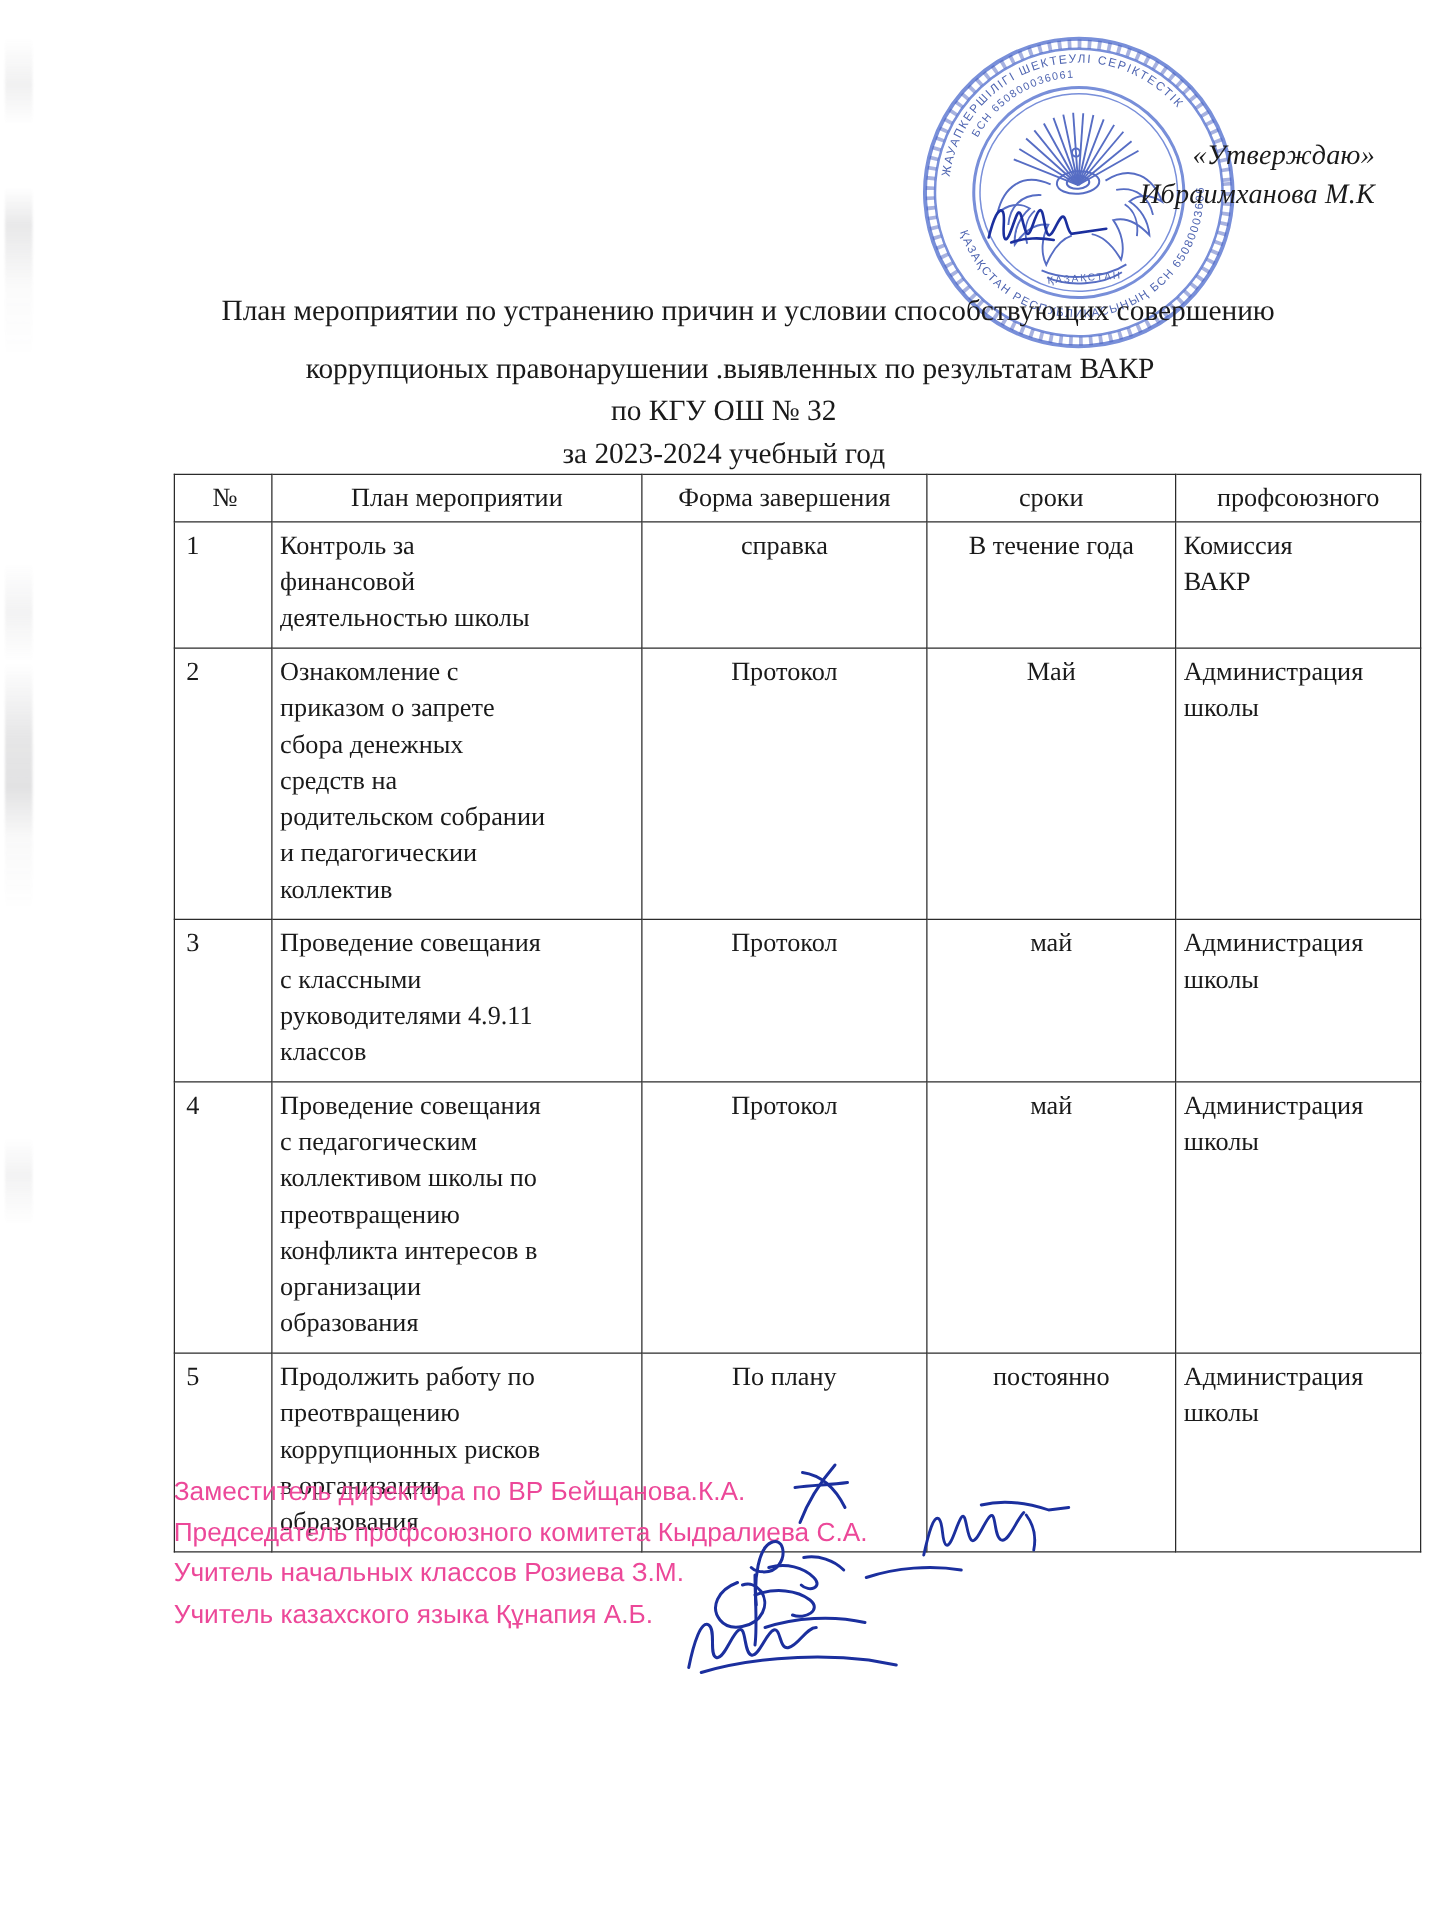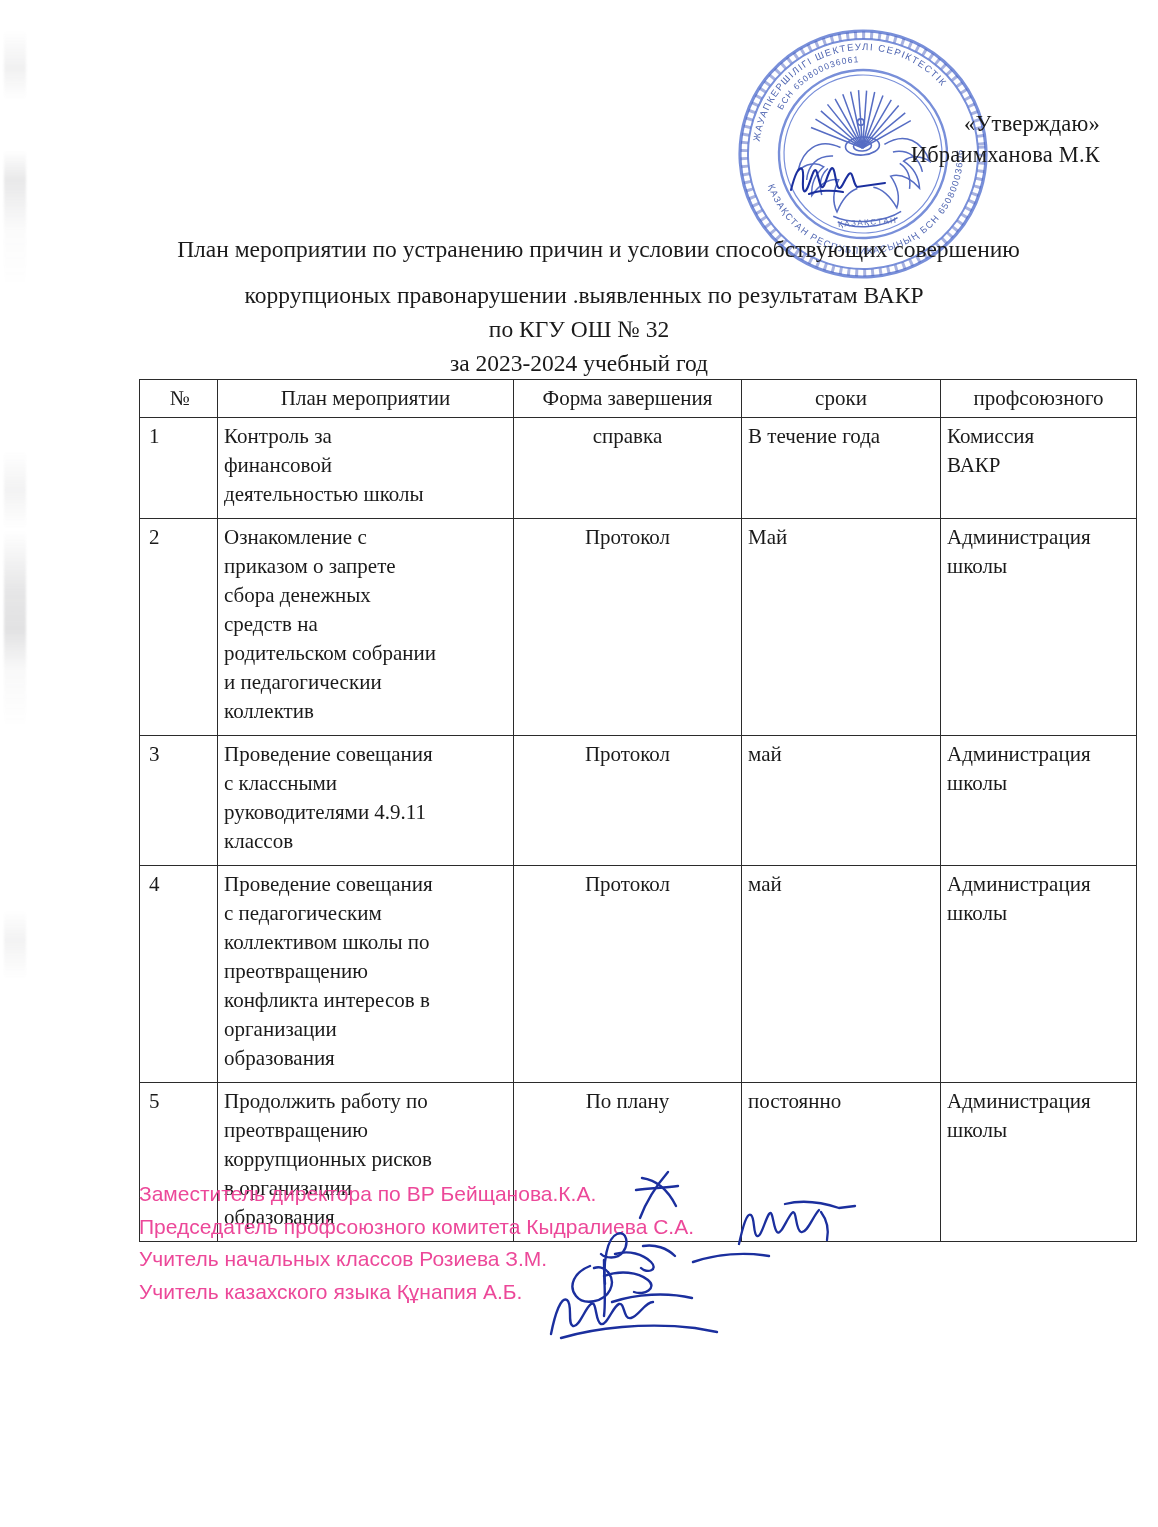--- a/index.html
+++ b/index.html
@@ -56,21 +56,21 @@
     left: 700px;
     top: 108px;
     width: 400px;
     text-align: right;
     padding-right: 58px;
     font-size: 22.5px;
     line-height: 31px;
     z-index: 3;
     white-space: nowrap;
   }
-  .approval div { letter-spacing: 0.2px; }
+  .approval div { letter-spacing: 0.2px; font-style: italic; }
 
   
   .stamp {
     position: absolute;
     left: 737px;
     top: 28px;
     width: 252px;
     height: 252px;
     z-index: 2;
     opacity: 0.88;
@@ -126,21 +126,21 @@
   table.plan thead th {
     text-align: center;
     padding-top: 3px;
     padding-bottom: 4px;
     height: 30px;
     vertical-align: middle;
   }
   .c-num   { width: 62px;  text-align: left;   padding-left: 9px !important; }
   .c-plan  { width: 283px; }
   .c-form  { width: 215px; text-align: center; }
-  .c-term  { width: 186px; }
+  .c-term  { width: 186px; text-align: center; }
   .c-resp  { width: 183px; }
 
   td.c-num { text-align: left; }
 
   
   .sign-block {
     position: absolute;
     left: 139px;
     top: 1178px;
     font-family: "Liberation Sans", "DejaVu Sans", sans-serif;

